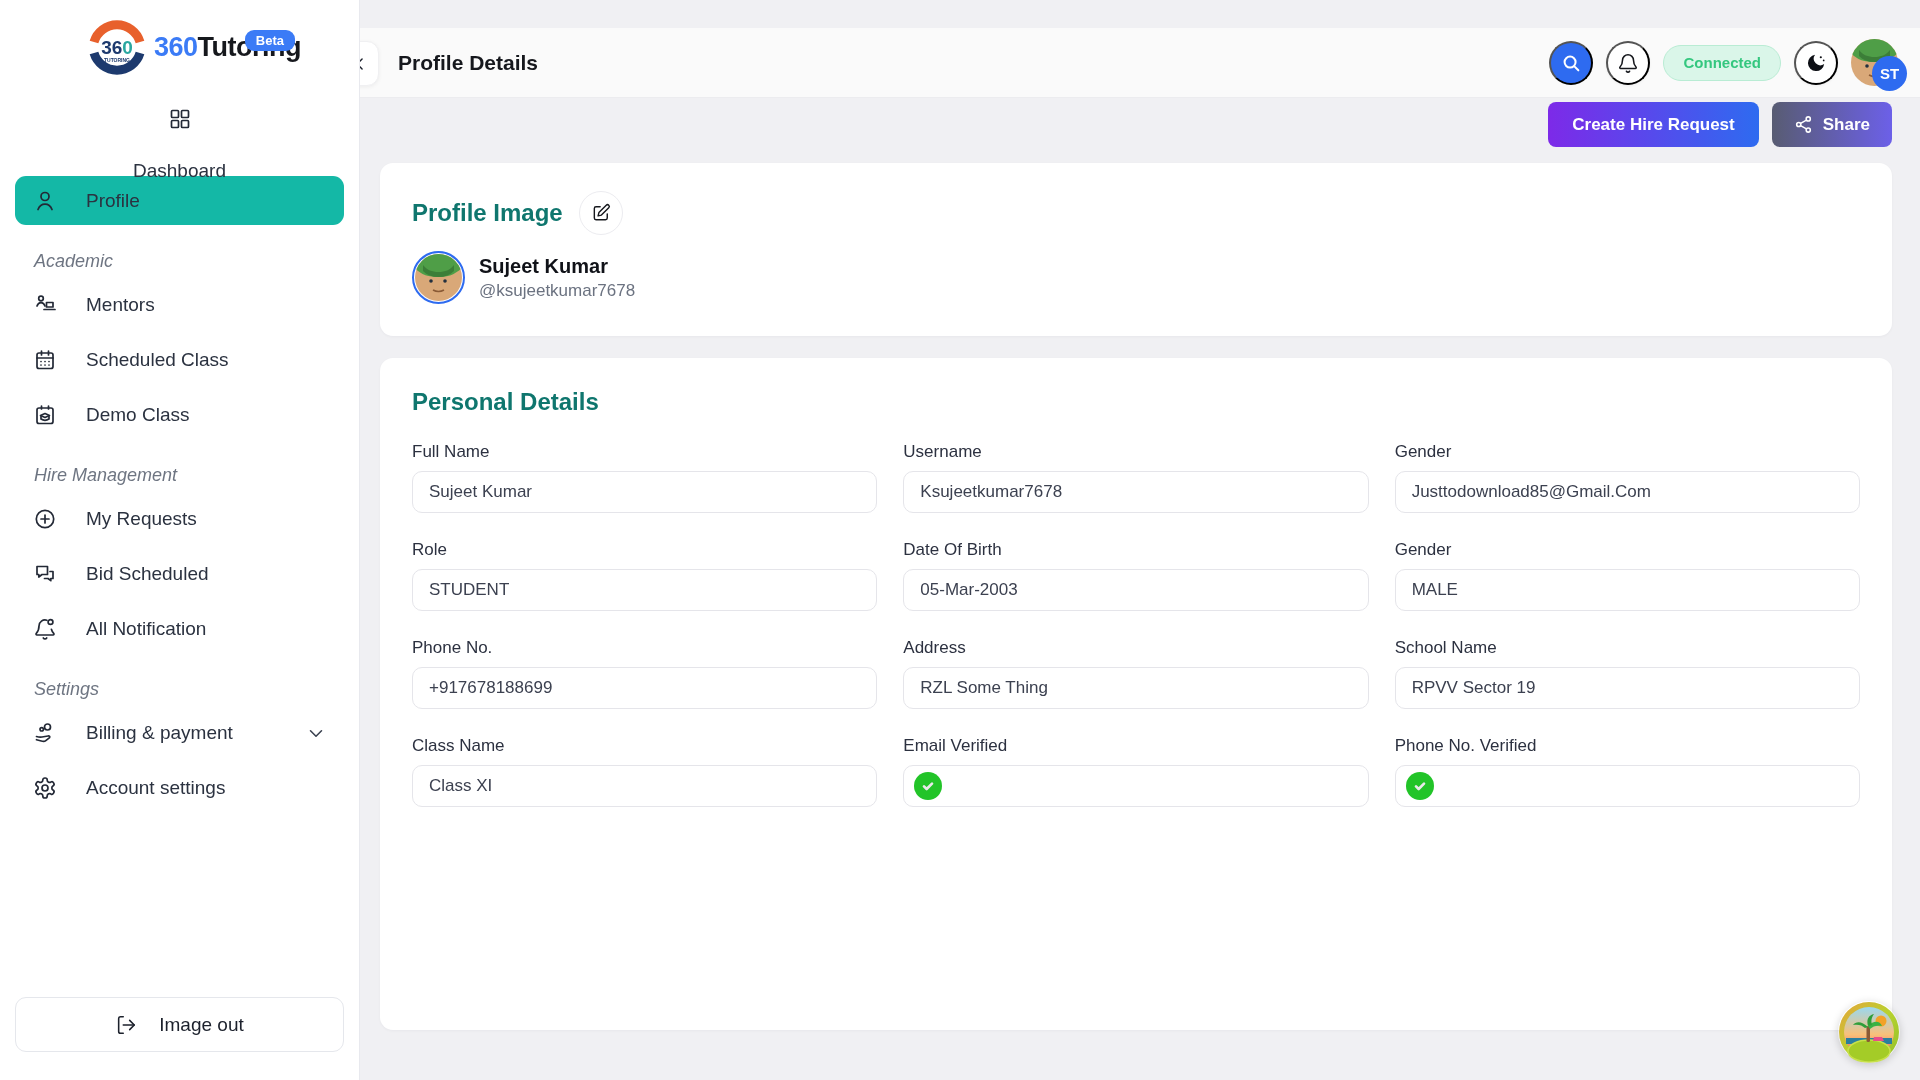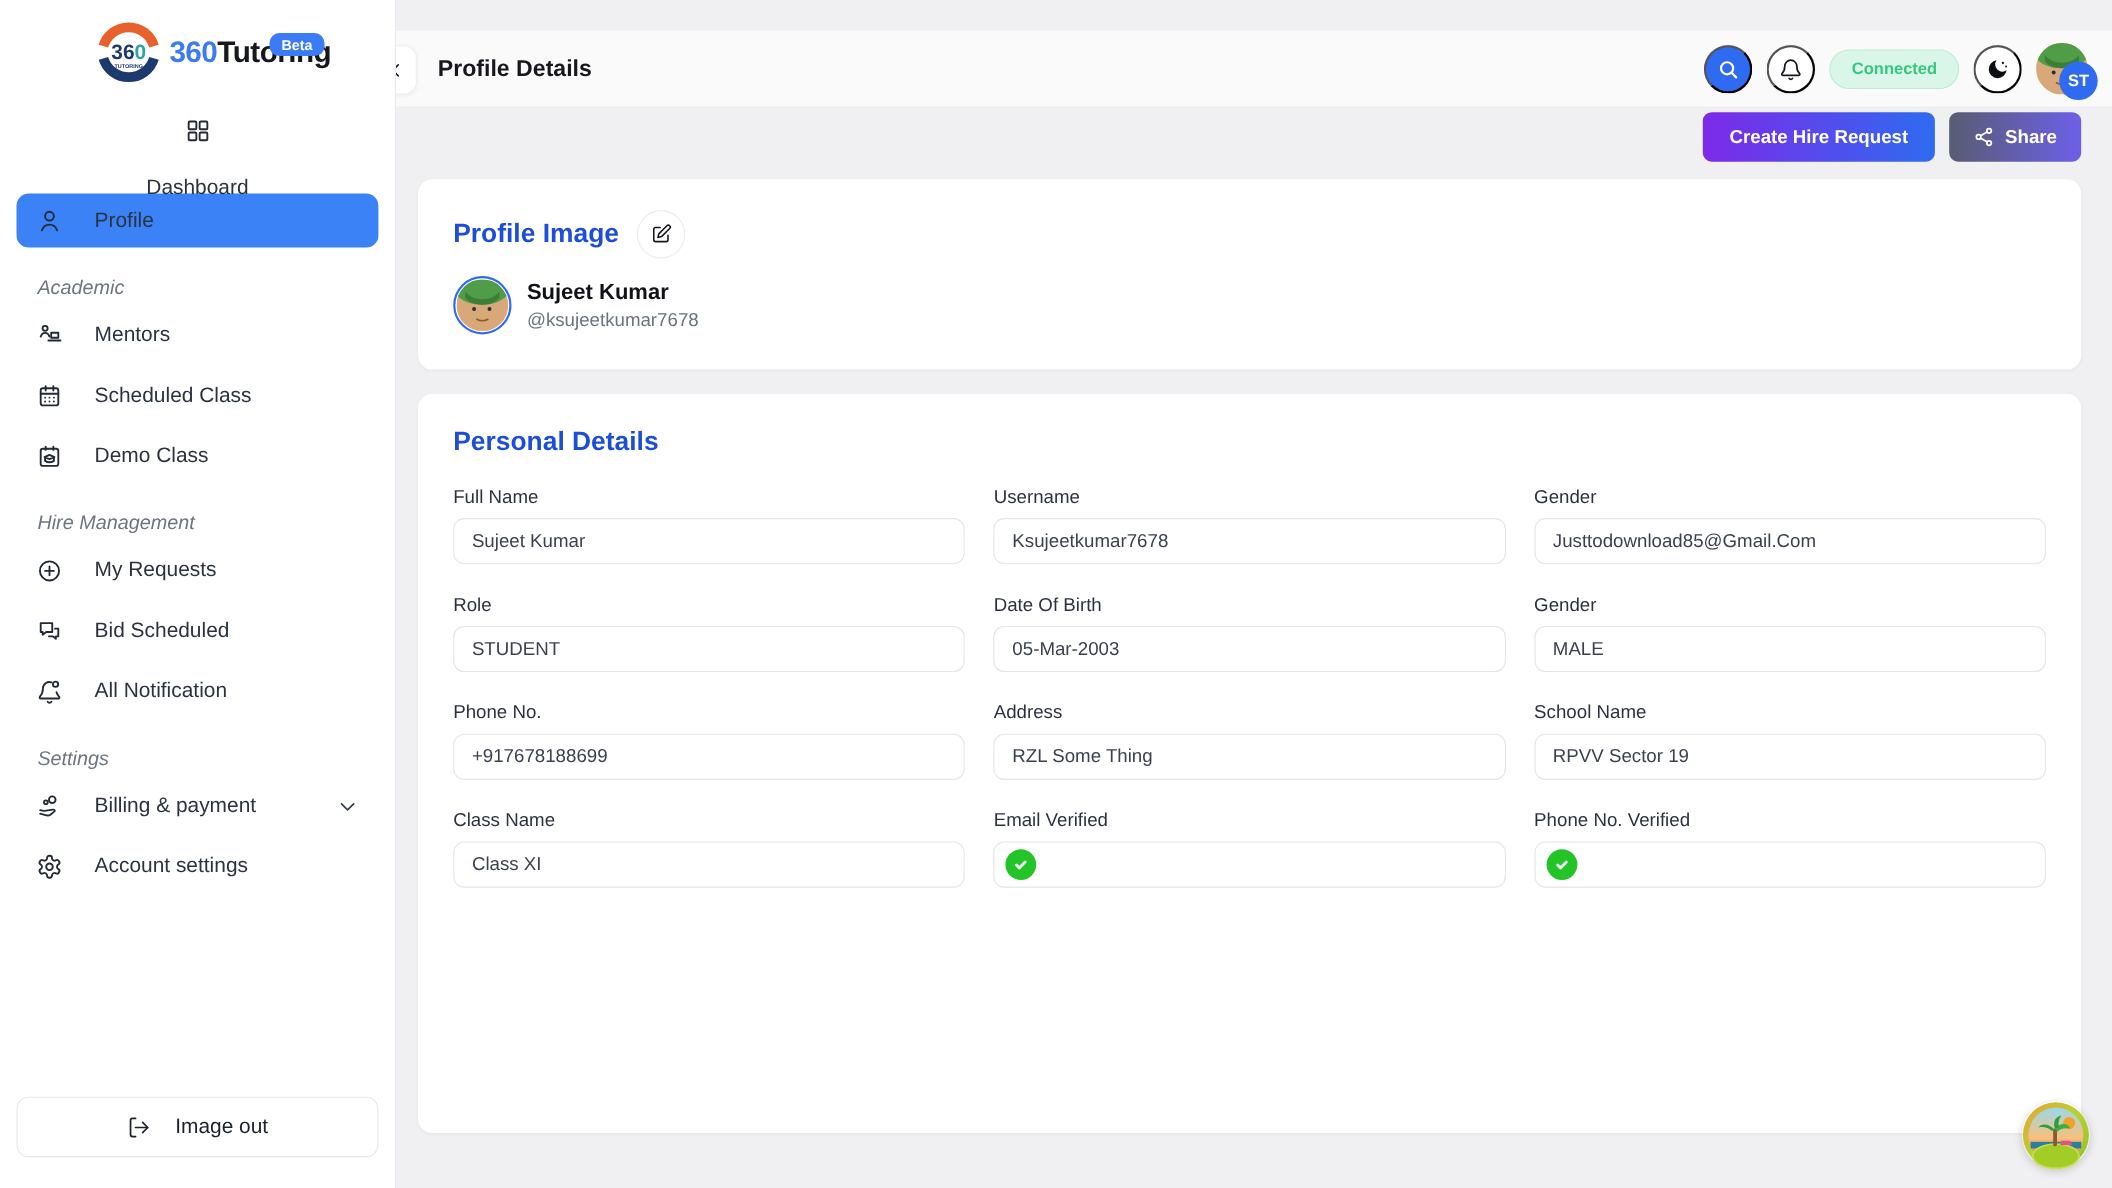--- a/index.html
+++ b/index.html
@@ -9,21 +9,21 @@
   
   .sidebar { position:absolute; left:0; top:0; width:360px; height:1080px; background:#ffffff; border-right:1px solid #e8e9ee; z-index:5; }
   .logo-row { position:relative; padding:18px 0 10px 88px; display:flex; align-items:center; gap:8px; }
   .logo-mark { width:58px; height:58px; }
   .logo-text { font-size:27px; font-weight:700; letter-spacing:-0.5px; }
   .logo-text .blue { color:#3b7bf6; }
   .logo-text .dark { color:#16181d; }
   .beta-badge { position:absolute; top:30px; right:64px; background:#3b7bf6; color:#fff; font-size:13px; font-weight:700; padding:3px 11px; border-radius:9px; }
   .nav { padding-top:14px; }
   .nav-item { display:flex; align-items:center; gap:28px; height:49px; margin:6px 15px; padding:0 17px; border-radius:11px; cursor:pointer; color:#2b3240; }
-  .nav-item.active { background:#3b82f6; }
+  .nav-item.active { background:#14b8a6; }
   .nav-item .ico { width:26px; height:26px; flex:0 0 26px; display:flex; align-items:center; justify-content:center; color:#232936; }
   .nav-item .lbl { font-size:19px; }
   .nav-item .chev { margin-left:auto; width:22px; height:22px; color:#3a4150; }
   .section-hd { margin:26px 0 8px 34px; font-size:18px; color:#6e7582;font-style:italic; }
   .signout-btn { position:absolute; left:15px; right:15px; bottom:28px; height:55px; background:#fff; border:1px solid #e5e7ec; border-radius:11px; display:flex; align-items:center; justify-content:center; gap:22px; font-size:19px; color:#1c212c; cursor:pointer; }
   svg.stroke { fill:none; stroke:currentColor; stroke-width:1.7; stroke-linecap:round; stroke-linejoin:round; }
 
   
   .header { position:absolute; left:360px; top:0; right:0; height:70px; background:#fafafa; border-bottom:1px solid #ececef; display:flex; align-items:center; z-index:4;margin-top:28px; }
   .back-btn { position:absolute; left:-19px; top:13px; width:38px; height:45px; background:#fff; border:1px solid #f0f0f2; border-radius:12px; box-shadow:0 1px 4px rgba(0,0,0,.06); display:flex; align-items:center; justify-content:center; cursor:pointer; color:#1c212c; }
@@ -40,21 +40,21 @@
   
   .main { position:absolute; left:360px; top:70px; right:0; bottom:0; background:#f0f0f3; padding:0 28px 0 20px; }
   .actions-row { display:flex; justify-content:flex-end; gap:13px; margin-top:32px; }
   .btn { height:45px; border:none; border-radius:8px; color:#fff; font-size:17px; font-weight:700; font-family:inherit; display:flex; align-items:center; gap:10px; cursor:pointer; }
   .btn-create { padding:0 24px; background:linear-gradient(90deg,#7d2ae8,#2e6bf0); }
   .btn-share { padding:0 22px; background:linear-gradient(90deg,#585c72,#6c60e8); }
 
   .card { background:#fff; border-radius:13px; box-shadow:0 1px 3px rgba(16,24,40,.04); }
   .card-profile { margin-top:16px; padding:28px 32px; height:173px; }
   .card-title-row { display:flex; align-items:center; gap:16px; }
-  .card-title { font-size:24px; font-weight:700; color:#1d4ed8; }
+  .card-title { font-size:24px; font-weight:700; color:#0f766e; }
   .edit-btn { width:44px; height:44px; border-radius:50%; border:1px solid #ececf0; background:#fff; display:flex; align-items:center; justify-content:center; cursor:pointer; color:#16181d; }
   .profile-row { margin-top:16px; display:flex; align-items:center; gap:14px; }
   .p-avatar { width:53px; height:53px; border-radius:50%; border:2.5px solid #2e6bf0; padding:1px; }
   .p-avatar .avatar-img { width:100%; height:100%; }
   .p-name { font-size:20px; font-weight:700; color:#101218; }
   .p-handle { font-size:17px; color:#6b7280; margin-top:3px; }
 
   .card-details { margin-top:22px; padding:30px 32px 34px; height:672px; }
   .fields-grid { margin-top:26px; display:grid; grid-template-columns:1fr 1fr 1fr; column-gap:26px; row-gap:27px; }
   .field-label { font-size:17px; color:#2c3140; margin-bottom:9px; }

